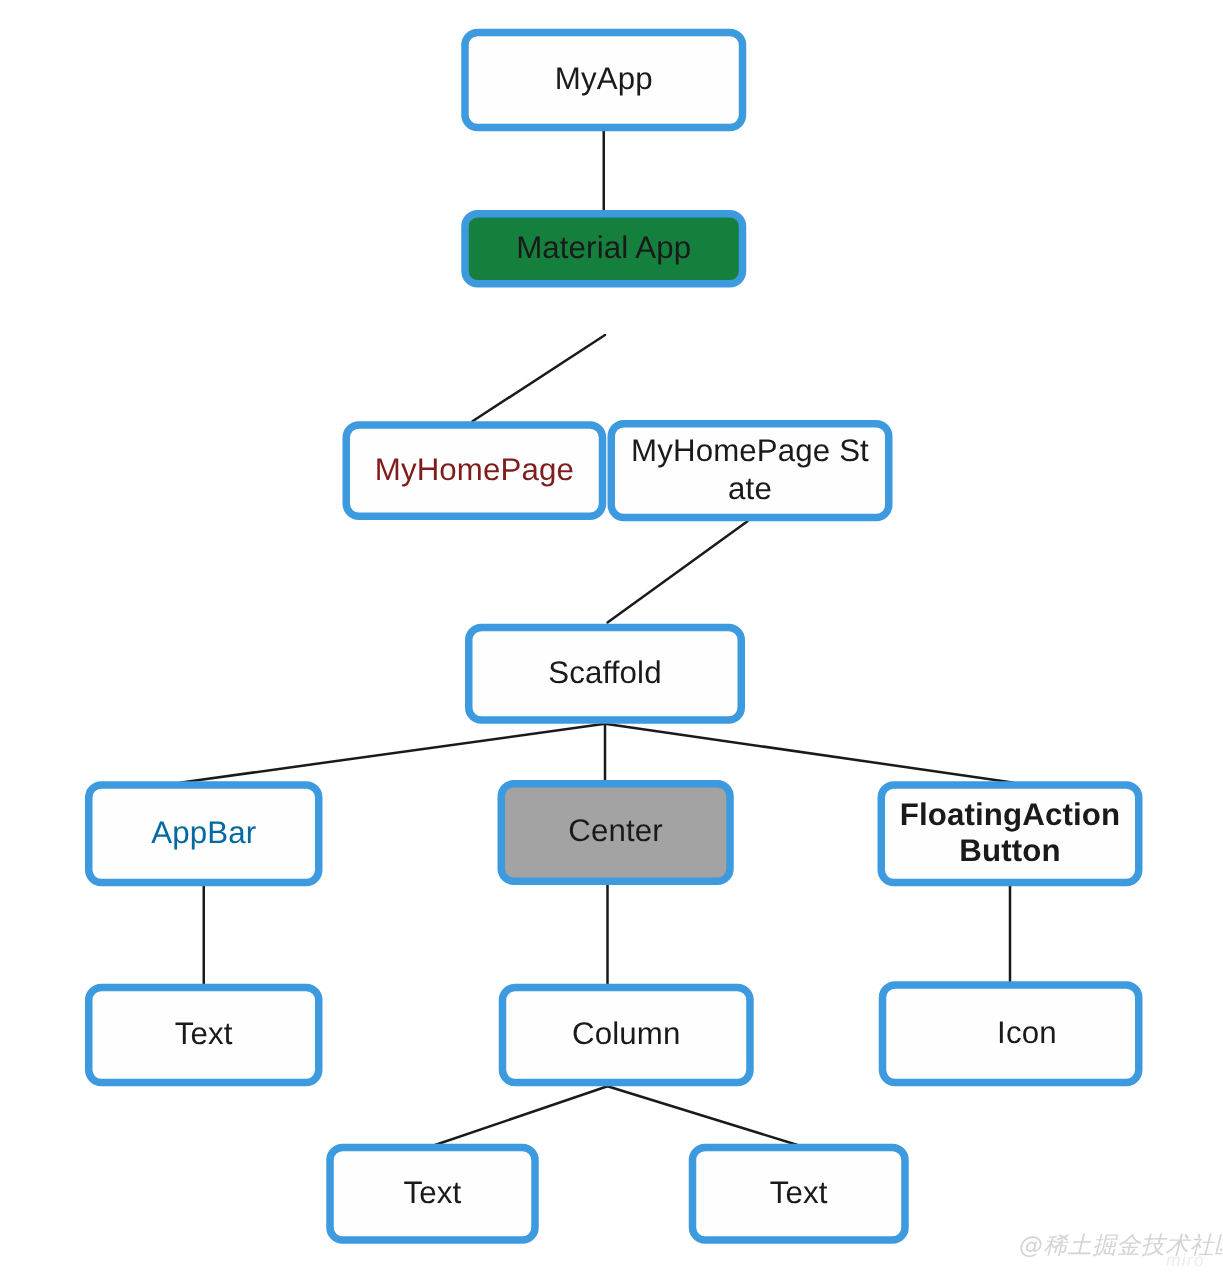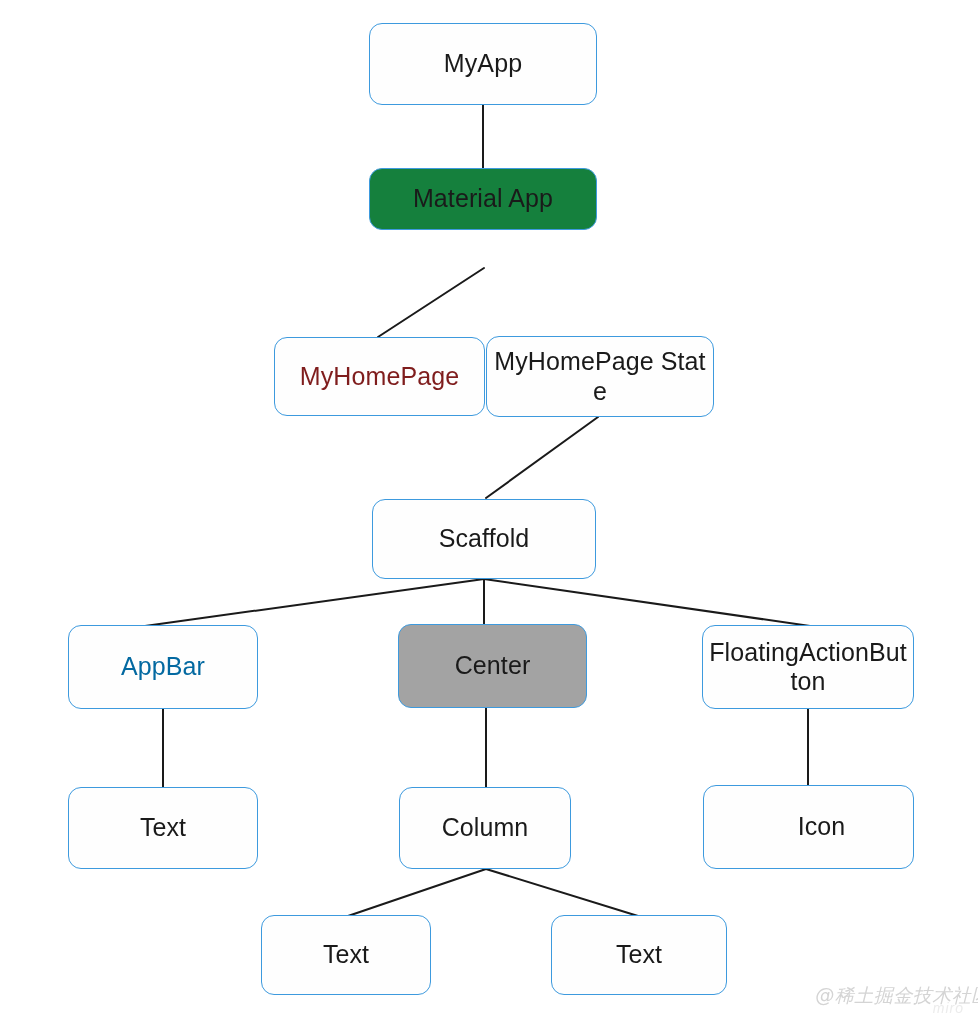--- a/index.html
+++ b/index.html
@@ -22,21 +22,21 @@
     left: 0;
     top: 0;
     width: 978px;
     height: 1021px;
     pointer-events: none;
   }
   .node {
     position: absolute;
     box-sizing: border-box;
     background: #fefefe;
-    border: 1px solid #c4b5fd;
+    border: 6px solid #c4b5fd;
     border-radius: 13px;
     display: flex;
     align-items: center;
     justify-content: center;
     text-align: center;
     color: #1a1a1a;
     font-family: "Liberation Sans", sans-serif;
     font-size: 25px;
     line-height: 1.18;
     letter-spacing: 0.1px;
@@ -109,27 +109,27 @@
       </div>
       <div class="node" style="left: 372px; top: 499px; width: 224px; height: 80px; border-color: rgb(61, 154, 222); background: rgb(254, 254, 254); color: rgb(26, 26, 26);">
         <span class="label">Scaffold</span>
       </div>
       <div class="node" style="left: 68px; top: 625px; width: 190px; height: 84px; border-color: rgb(61, 154, 222); background: rgb(254, 254, 254); color: #0369a1;">
         <span class="label">AppBar</span>
       </div>
       <div class="node" style="left: 398px; top: 624px; width: 189px; height: 84px; border-color: rgb(61, 154, 222); background: #a3a3a3; color: rgb(26, 26, 26);">
         <span class="label">Center</span>
       </div>
-      <div class="node" style="left: 702px; top: 625px; width: 212px; height: 84px; border-color: rgb(61, 154, 222); background: rgb(254, 254, 254); color: rgb(26, 26, 26);">
+      <div class="node" style="left: 702px; top: 625px; width: 212px; height: 84px; border-color: rgb(61, 154, 222); background: rgb(254, 254, 254); color: rgb(26, 26, 26); font-weight: bold;">
         <span class="label">FloatingActionButton</span>
       </div>
       <div class="node" style="left: 68px; top: 787px; width: 190px; height: 82px; border-color: rgb(61, 154, 222); background: rgb(254, 254, 254); color: rgb(26, 26, 26);">
         <span class="label">Text</span>
       </div>
-      <div class="node" style="left: 399px; top: 787px; width: 172px; height: 82px; border-color: rgb(61, 154, 222); background: rgb(254, 254, 254); color: rgb(26, 26, 26);">
+      <div class="node" style="left: 399px; top: 787px; width: 204px; height: 82px; border-color: rgb(61, 154, 222); background: rgb(254, 254, 254); color: rgb(26, 26, 26);">
         <span class="label">Column</span>
       </div>
       <div class="node" style="left: 703px; top: 785px; width: 211px; height: 84px; border-color: rgb(61, 154, 222); background: rgb(254, 254, 254); color: rgb(26, 26, 26); padding-left: 32px;">
         <span class="label">Icon</span>
       </div>
       <div class="node" style="left: 261px; top: 915px; width: 170px; height: 80px; border-color: rgb(61, 154, 222); background: rgb(254, 254, 254); color: rgb(26, 26, 26);">
         <span class="label">Text</span>
       </div>
       <div class="node" style="left: 551px; top: 915px; width: 176px; height: 80px; border-color: rgb(61, 154, 222); background: rgb(254, 254, 254); color: rgb(26, 26, 26);">
         <span class="label">Text</span>

